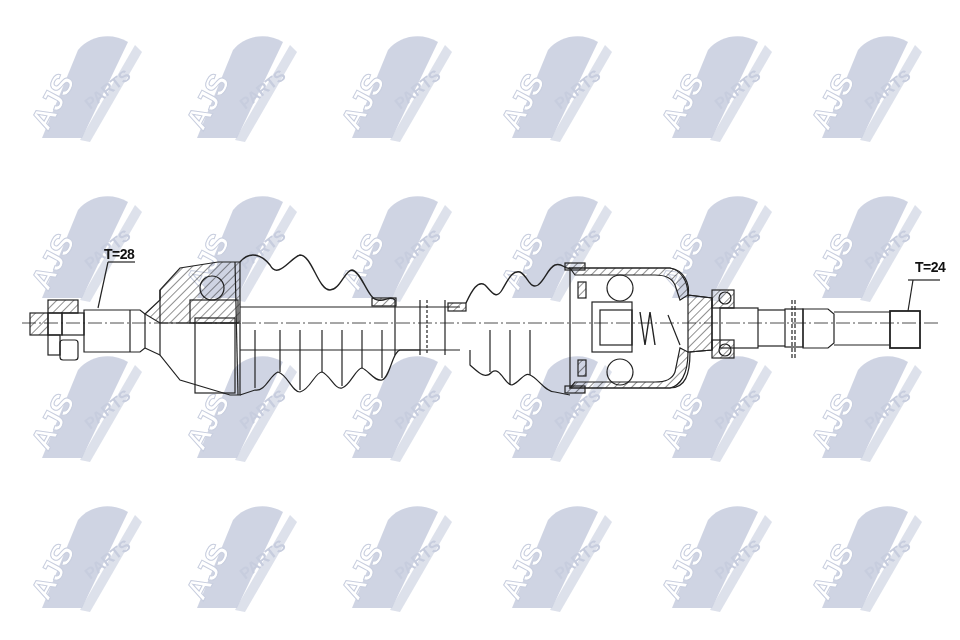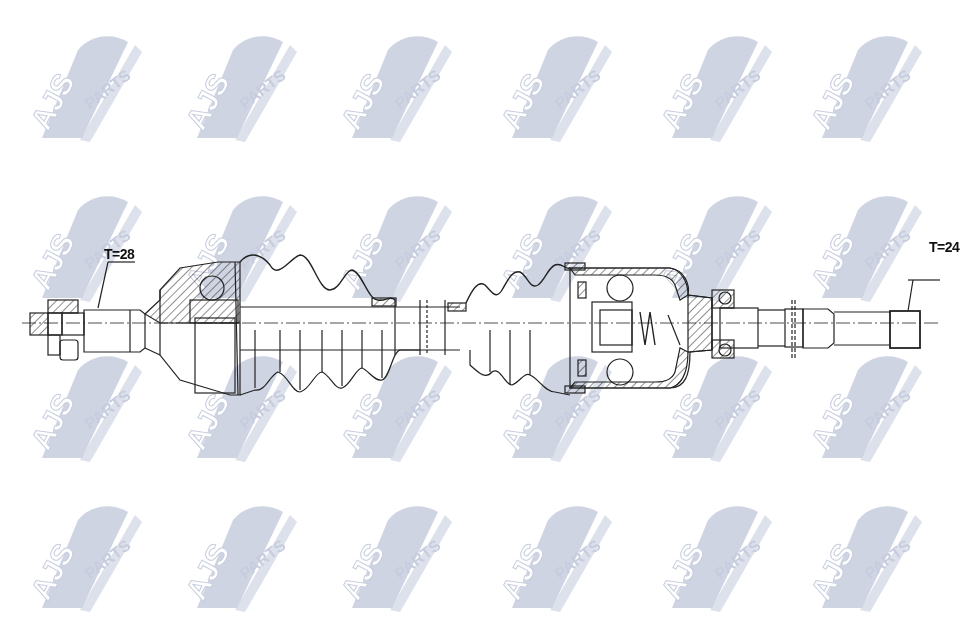--- a/index.html
+++ b/index.html
@@ -304,14 +304,14 @@
         <line x1="834" y1="312" x2="890" y2="312"></line>
         <line x1="834" y1="345" x2="890" y2="345"></line>
         <rect x="890" y="311" width="30" height="37" stroke-width="1.8"></rect>
         <line x1="913" y1="280" x2="908" y2="311"></line>
         <line x1="908" y1="280" x2="940" y2="280"></line>
       </g>
     </g>
   </svg>
 
   <div class="label" style="left:104px;top:246px;">T=28</div>
-  <div class="label" style="left:915px;top:239px;margin-left:14px;">T=24</div>
+  <div class="label" style="left:915px;top:259px;">T=24</div>
 </div>
 
 </body></html>

